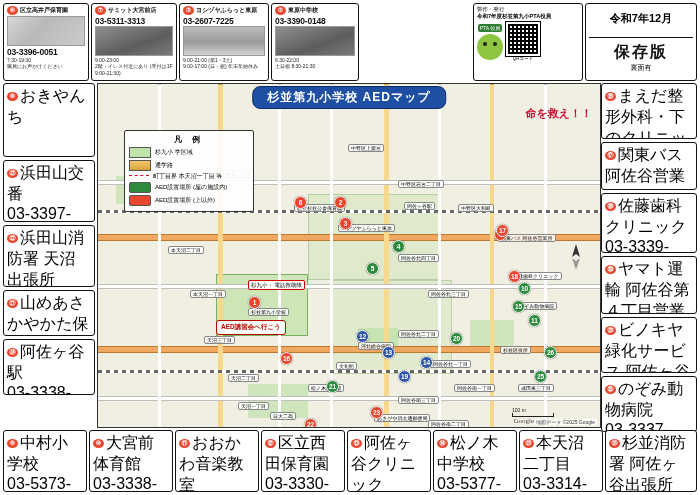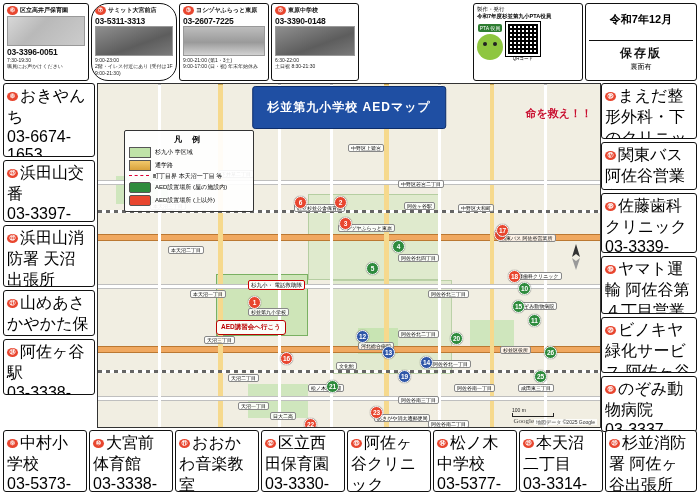--- a/index.html
+++ b/index.html
@@ -28,21 +28,21 @@
   
   .leftcol{position:absolute;top:83px;left:3px;width:92px;}
   .lcard{position:relative;width:92px;box-sizing:border-box;border:1px solid #111;border-radius:3px;background:#fff;padding:2px 3px;margin-bottom:3px;overflow:hidden;}
 
   
   .botrow{position:absolute;left:3px;bottom:3px;width:694px;height:62px;}
   .bcard{position:absolute;bottom:0;height:62px;box-sizing:border-box;border:1px solid #111;border-radius:3px;background:#fff;padding:2px 3px;overflow:hidden;}
 
   
   #map{position:absolute;left:97px;top:83px;width:504px;height:345px;border:1px solid #333;box-sizing:border-box;background:#eceadf;overflow:hidden;}
-  .maptitle{position:absolute;left:50%;transform:translateX(-50%);top:2px;background:#1f4fa3;color:#fff;font-size:12px;font-weight:bold;padding:12px 14px;border-radius:3px;border:1px solid #0c2d6b;white-space:nowrap;z-index:40;letter-spacing:1px;}
+  .maptitle{position:absolute;left:50%;transform:translateX(-50%);top:2px;background:#1f4fa3;color:#fff;font-size:12px;font-weight:bold;padding:2px 14px;border-radius:8px;border:1px solid #0c2d6b;white-space:nowrap;z-index:40;letter-spacing:1px;}
   .legend{position:absolute;left:26px;top:46px;width:120px;background:rgba(255,255,255,.92);border:1px solid #333;border-radius:2px;padding:3px 4px;z-index:35;}
   .legend .lh{text-align:center;font-size:8px;font-weight:bold;letter-spacing:4px;margin-bottom:2px;}
   .legend .lrow{display:flex;align-items:center;font-size:6px;margin-bottom:2px;line-height:1.1;}
   .sw{width:20px;height:9px;margin-right:4px;border:1px solid #555;flex:0 0 auto;}
   .sw.area{background:#bfe3a8;}
   .sw.route{background:linear-gradient(180deg,#f2c86b,#d9a23c);}
   .sw.aedin{background:#2e8b3d;border-radius:2px;}
   .sw.aedout{background:#e8462f;border-radius:2px;}
   .mnote{position:absolute;background:rgba(255,255,255,.85);border:1px solid #888;font-size:5px;padding:0 2px;border-radius:2px;z-index:20;white-space:nowrap;}
   .pin{position:absolute;width:11px;height:11px;border-radius:50%;color:#fff;font-size:6.5px;font-weight:bold;text-align:center;line-height:11px;z-index:30;border:1px solid #fff;box-shadow:0 0 1px #333;}
@@ -61,21 +61,21 @@
   .scalebar .bar{width:40px;height:3px;border:1px solid #222;border-top:none;}
   .googlelogo{position:absolute;right:66px;bottom:2px;font-size:7px;color:#444;font-family:"Liberation Serif",serif;z-index:40;}
   .compass{position:absolute;right:16px;top:160px;width:16px;height:26px;z-index:40;}
   .aedcall{position:absolute;border:1px solid #c00;background:rgba(255,255,255,.9);font-size:5.5px;line-height:1.15;padding:1px 2px;border-radius:2px;z-index:36;text-align:center;}
   .saveLife{position:absolute;font-size:11px;font-weight:bold;color:#c8102e;z-index:45;text-shadow:0 0 2px #fff;}
   .aedwalk{position:absolute;left:118px;top:236px;border:1px solid #b00;background:rgba(255,255,255,.9);font-size:6.5px;font-weight:bold;padding:2px 4px;border-radius:3px;z-index:36;color:#b00;}
 
   
   .hdr-print{font-size:5.5px;line-height:1.3;}
   .hdr-date{font-size:11px;font-weight:bold;text-align:center;}
-  .hdr-keep{font-size:12px;font-weight:bold;text-align:center;color:#111;letter-spacing:2px;}
+  .hdr-keep{font-size:16px;font-weight:bold;text-align:center;color:#111;letter-spacing:2px;}
   .qr{width:30px;height:30px;background:
      repeating-linear-gradient(0deg,#000 0 2px,#fff 2px 4px),
      repeating-linear-gradient(90deg,#000 0 2px,transparent 2px 4px);
      background-blend-mode:multiply;border:2px solid #fff;outline:1px solid #000;}
   .pta{display:inline-block;background:#2e7d32;color:#fff;font-size:5px;padding:1px 2px;border-radius:2px;}
   .mascotimg{display:inline-block;width:26px;height:26px;border-radius:50%;background:#8ec63f;position:relative;}
   .mascotimg:after{content:"";position:absolute;left:6px;top:8px;width:4px;height:4px;border-radius:50%;background:#222;box-shadow:10px 0 0 #222;}
 </style>
 </head>
 <body>
@@ -85,21 +85,21 @@
   <div class="toprow">
 
     <div class="card top-card" style="left:0;width:86px;">
       <div class="ttl"><span class="badge">⑥</span><span>区立高井戸保育園</span></div>
       <div class="thumb"></div>
       <div class="num">03-3396-0051</div>
       <div class="sub">7:30-19:30</div>
       <div class="sub">職員にお声かけください</div>
     </div>
 
-    <div class="card top-card" style="left:88px;width:86px;border-radius:17px;">
+    <div class="card top-card" style="left:88px;width:86px;">
       <div class="ttl"><span class="badge">⑦</span><span>サミット大宮前店</span></div>
       <div class="num">03-5311-3313</div>
       <div class="thumb dark"></div>
       <div class="sub">9:00-23:00</div>
       <div class="sub">2階・イレス付近にあり (受付は1F 9:00-21:30)</div>
     </div>
 
     <div class="card top-card" style="left:176px;width:90px;">
       <div class="ttl"><span class="badge">③</span><span>ヨシヅヤふらっと東原</span></div>
       <div class="num">03-2607-7225</div>
@@ -137,21 +137,20 @@
       <div style="border-top:1px solid #111;padding-top:4px;">
         <div class="hdr-keep">保存版</div>
         <div style="text-align:center;font-size:7px;">裏面有</div>
       </div>
     </div>
   </div>
 
   <div class="leftcol">
     <div class="lcard" style="height:74px;">
       <div class="ttl"><span class="badge">⑧</span><span>おきやんち</span></div>
-      <div class="num">03-6674-1653</div>
 
     </div>
     <div class="lcard" style="height:62px;">
       <div class="ttl"><span class="badge">㉓</span><span>浜田山交番</span></div>
       <div class="num">03-3397-0110</div>
 
     </div>
     <div class="lcard" style="height:62px;">
       <div class="ttl"><span class="badge">㉒</span><span>浜田山消防署 天沼出張所</span></div>
 

